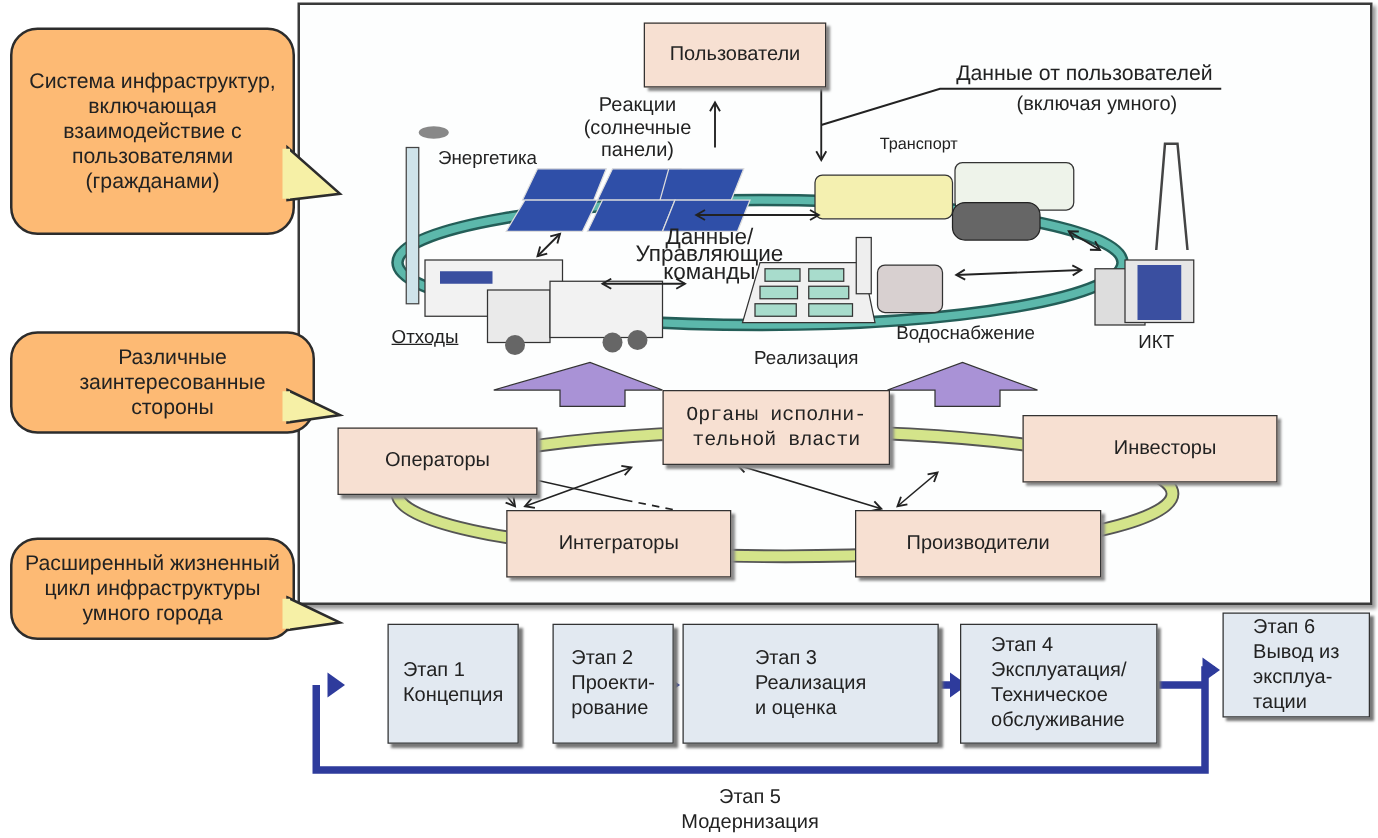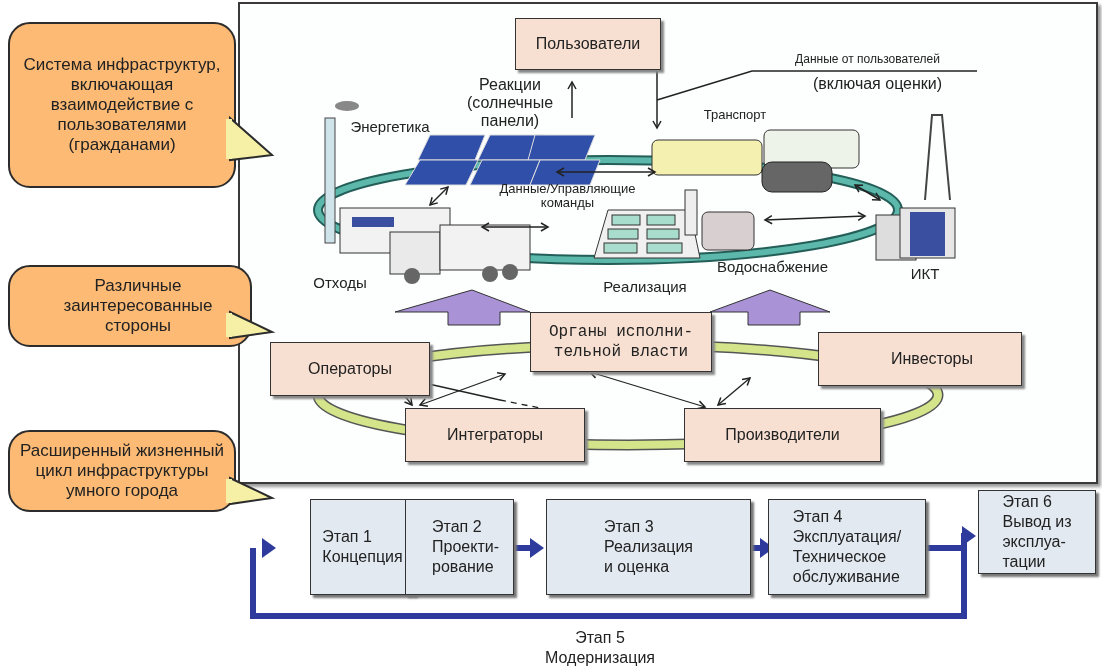--- a/index.html
+++ b/index.html
@@ -144,41 +144,41 @@
   <polygon points="230,312 272,332 230,338" fill="#f6f0a6" stroke="#2c2c2c" stroke-width="2"></polygon>
   <rect x="226" y="313" width="6" height="24" fill="#f6f0a6"></rect>
   <polygon points="230,478 272,498 230,504" fill="#f6f0a6" stroke="#2c2c2c" stroke-width="2"></polygon>
   <rect x="226" y="479" width="6" height="24" fill="#f6f0a6"></rect>
 </svg>
 
 <div class="abs pbox" style="left:515px;top:18px;width:144px;height:50px;">Пользователи</div>
 <div class="abs lbl" style="left:455px;top:76px;width:110px;font-size:16px;">Реакции
 (солнечные
 панели)</div>
-<div class="abs lbl" style="left:755px;top:50px;width:225px;font-size:12px;">Данные от пользователей</div>
-<div class="abs lbl" style="left:785px;top:75px;width:185px;font-size:16px;">(включая оценки)</div>
+<div class="abs lbl" style="left:755px;top:50px;width:225px;font-size:17px;">Данные от пользователей</div>
+<div class="abs lbl" style="left:785px;top:75px;width:185px;font-size:16px;">(включая умного)</div>
 <div class="abs lbl" style="left:345px;top:118px;width:90px;">Энергетика</div>
 <div class="abs lbl" style="left:690px;top:106px;width:90px;font-size:13px;">Транспорт</div>
-<div class="abs lbl" style="left:495px;top:182px;width:145px;font-size:13px;line-height:14px;">Данные/Управляющие
+<div class="abs lbl" style="left:495px;top:182px;width:145px;font-size:18px;line-height:14px;">Данные/Управляющие
 команды</div>
-<div class="abs lbl" style="left:300px;top:274px;width:80px;">Отходы</div>
+<div class="abs lbl" style="left:300px;top:261px;width:80px;text-decoration:underline;">Отходы</div>
 <div class="abs lbl" style="left:585px;top:278px;width:120px;">Реализация</div>
 <div class="abs lbl" style="left:700px;top:258px;width:145px;">Водоснабжение</div>
 <div class="abs lbl" style="left:900px;top:265px;width:50px;">ИКТ</div>
 
 <div class="abs pbox" style="left:530px;top:312px;width:180px;height:58px;font-family:Liberation Mono, monospace;">Органы исполни-
 тельной власти</div>
 <div class="abs pbox" style="left:270px;top:342px;width:158px;height:52px;">Операторы</div>
 <div class="abs pbox" style="left:818px;top:332px;width:178px;height:52px;padding-left:24px;">Инвесторы</div>
 <div class="abs pbox" style="left:405px;top:408px;width:178px;height:52px;">Интеграторы</div>
 <div class="abs pbox" style="left:684px;top:408px;width:195px;height:52px;">Производители</div>
 
 <div class="abs gbox" style="left:280px;top:499px;width:103px;height:94px;margin-left:30px;">Этап 1
 Концепция</div>
-<div class="abs gbox" style="left:405px;top:499px;width:95px;height:94px;padding-left:12px;">Этап 2
+<div class="abs gbox" style="left:442px;top:499px;width:95px;height:94px;">Этап 2
 Проекти-
 рование</div>
 <div class="abs gbox" style="left:546px;top:499px;width:203px;height:94px;">Этап 3
 Реализация
 и оценка</div>
 <div class="abs gbox" style="left:768px;top:499px;width:156px;height:94px;">Этап 4
 Эксплуатация/
 Техническое
 обслуживание</div>
 <div class="abs gbox" style="left:978px;top:490px;width:116px;height:82px;">Этап 6

